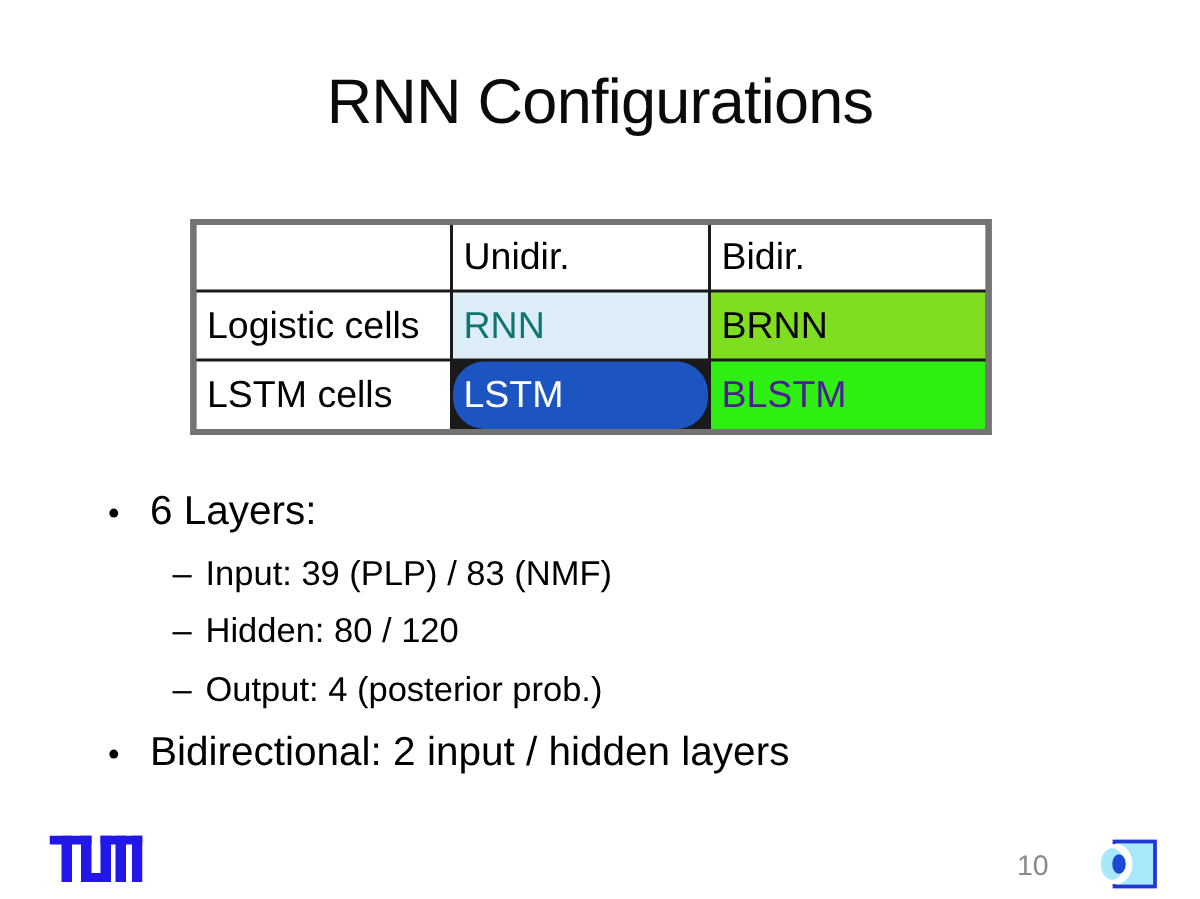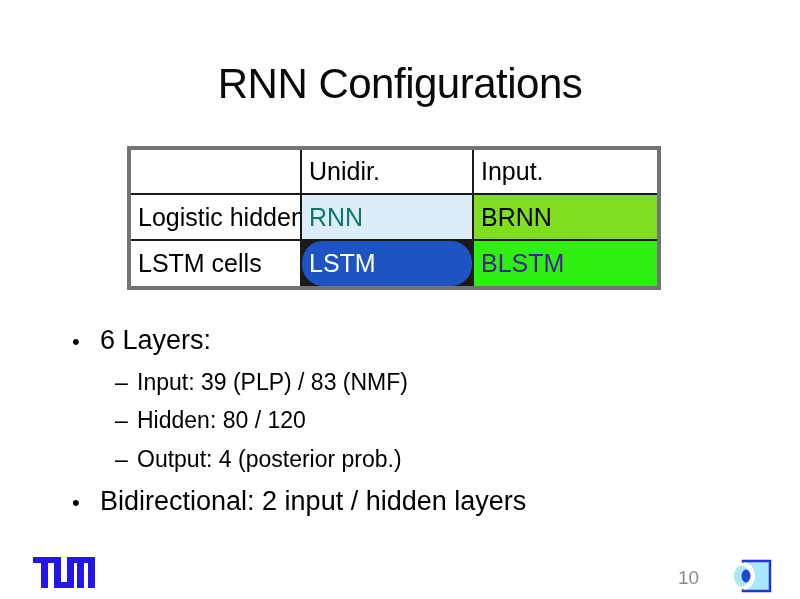--- a/index.html
+++ b/index.html
@@ -4,21 +4,21 @@
 <style>
   html,body{margin:0;padding:0;}
   body{
     width:800px;height:599px;background:#ffffff;overflow:hidden;position:relative;
     font-family:"Liberation Sans", sans-serif;color:#000;
   }
   .abs{position:absolute;}
 
   
   .slide-title{
-    top:60px;left:0;width:800px;text-align:center;
+    top:44px;left:0;width:800px;text-align:center;
     font-size:42px;font-weight:400;letter-spacing:-0.5px;color:#0a0a0a;
     margin:0;
   }
 
   
   .tbl{
     left:127px;top:146px;
     display:grid;
     grid-template-columns:169px 170px 183px;
     grid-template-rows:43px 44px 45px;
@@ -53,23 +53,23 @@
   .inst-logo{left:733px;top:557px;}
 </style>
 </head>
 <body>
 
 <div class="abs slide-title">RNN Configurations</div>
 
 <div class="abs tbl">
   <div class="cell"></div>
   <div class="cell">Unidir.</div>
-  <div class="cell">Input.</div>
+  <div class="cell">Bidir.</div>
 
-  <div class="cell">Logistic hidden</div>
+  <div class="cell">Logistic cells</div>
   <div class="cell" style="background-color: rgb(220, 237, 248); color: #0f766e;">RNN</div>
   <div class="cell" style="background-color: rgb(126, 222, 31); color: rgb(0, 0, 0);">BRNN</div>
 
   <div class="cell">LSTM cells</div>
   <div class="cell" style="background-color: rgb(28, 85, 194); color: rgb(255, 255, 255); border-radius: 21px;">LSTM</div>
   <div class="cell" style="background-color: rgb(47, 238, 18); color: #4c1d95;">BLSTM</div>
 </div>
 
 <div class="abs bline l1">
   <span class="marker">•</span>

